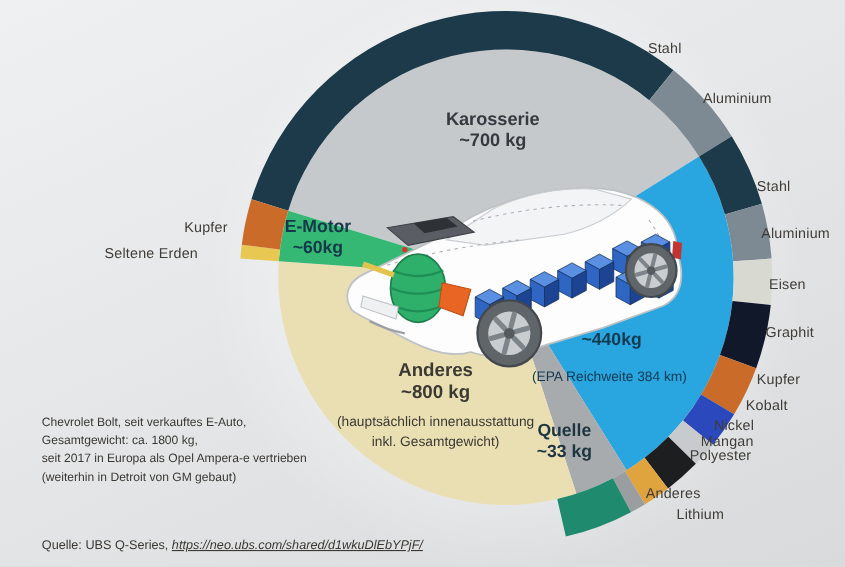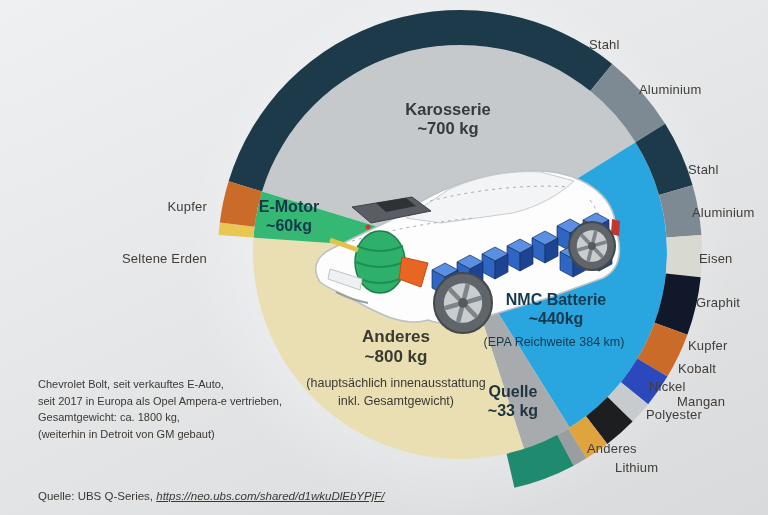--- a/index.html
+++ b/index.html
@@ -141,34 +141,33 @@
   <div id="ring-labels">
       <div class="mat-label" style="left: 589px; top: 44px;">Stahl</div>
       <div class="mat-label" style="left: 639px; top: 89px;">Aluminium</div>
       <div class="mat-label" style="left: 688px; top: 169px;">Stahl</div>
       <div class="mat-label" style="left: 692px; top: 212px;">Aluminium</div>
       <div class="mat-label" style="left: 699px; top: 258px;">Eisen</div>
       <div class="mat-label" style="left: 696px; top: 302px;">Graphit</div>
       <div class="mat-label" style="left: 688px; top: 345px;">Kupfer</div>
       <div class="mat-label" style="left: 678px; top: 368px;">Kobalt</div>
       <div class="mat-label" style="left: 649px; top: 386px;">Nickel</div>
-      <div class="mat-label" style="left: 637px; top: 401px; margin-left: 40px;">Mangan</div>
-      <div class="mat-label" style="left: 627px; top: 414px; margin-left: 19px;">Polyester</div>
+      <div class="mat-label" style="left: 637px; top: 401px;">Mangan</div>
+      <div class="mat-label" style="left: 627px; top: 414px;">Polyester</div>
       <div class="mat-label" style="left: 615px; top: 427px; margin-top: 40px;">Lithium</div>
       <div class="mat-label" style="left: 587px; top: 448px;">Anderes</div>
-      <div class="mat-label" style="right: 561px; top: 230px; margin-top: 28px;">Seltene Erden</div>
+      <div class="mat-label" style="right: 588px; top: 230px;">Seltene Erden</div>
       <div class="mat-label" style="right: 561px; top: 206px;">Kupfer</div>
     </div>
   <div id="slice-labels">
       <div class="slice-label" style="left: 448px; top: 119px; color: rgb(52, 58, 64); font-size: 16.5px;">
         <div>Karosserie</div>
         <div>~700 kg</div>
       </div>
       <div class="slice-label" style="left: 556px; top: 310px; color: rgb(20, 58, 80); font-size: 16px;">
-        <div>NMC Batterie</div>
         <div>~440kg</div>
       </div>
       <div class="sub-label" style="left: 554px; top: 342px; font-size: 12.5px; color: rgb(20, 58, 80);">(EPA Reichweite 384 km)</div>
       <div class="slice-label" style="left: 513px; top: 402px; color: rgb(30, 52, 64); font-size: 16px;">
         <div>Quelle</div>
         <div>~33 kg</div>
       </div>
       <div class="slice-label" style="left: 396px; top: 347px; color: rgb(58, 58, 51); font-size: 17px;">
         <div>Anderes</div>
         <div>~800 kg</div>
@@ -176,22 +175,22 @@
       <div class="sub-label" style="left: 396px; top: 383px; font-size: 12.5px; color: rgb(58, 58, 51);">(hauptsächlich innenausstattung</div>
       <div class="sub-label" style="left: 396px; top: 401.125px; font-size: 12.5px; color: rgb(58, 58, 51);">inkl. Gesamtgewicht)</div>
       <div class="slice-label" style="left: 289px; top: 217px; color: rgb(21, 56, 74); font-size: 16px;">
         <div>E-Motor</div>
         <div>~60kg</div>
       </div>
     </div>
 
   <div class="info">
     <div class="iline">Chevrolet Bolt, seit verkauftes E-Auto,</div>
-    <div class="iline">seit 2017 in Europa als Opel Ampera-e vertrieben,</div>
     <div class="iline">Gesamtgewicht: ca. 1800 kg,</div>
+    <div class="iline">seit 2017 in Europa als Opel Ampera-e vertrieben</div>
     <div class="iline">(weiterhin in Detroit von GM gebaut)</div>
   </div>
 
   <div class="source">
     <span>Quelle: UBS Q-Series, </span><a class="src-link">https://neo.ubs.com/shared/d1wkuDlEbYPjF/</a>
   </div>
 
 </div>
 
 </body></html>

